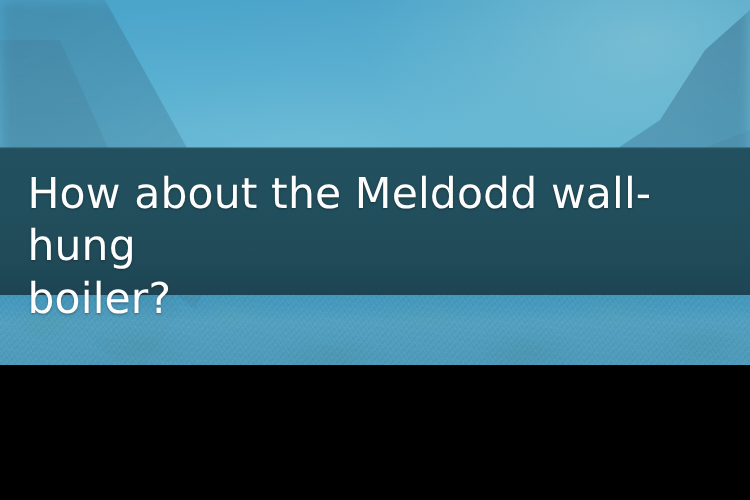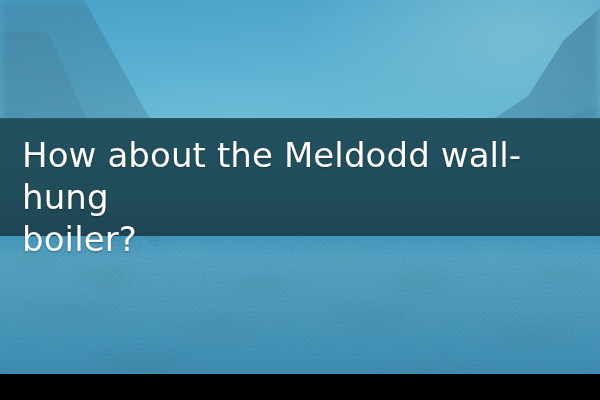--- a/index.html
+++ b/index.html
@@ -4,21 +4,21 @@
 <title>Caption Frame</title>
 <style>
   html, body {
     margin: 0;
     padding: 0;
     background: #000;
   }
   #frame {
     position: relative;
     width: 600px;
-    height: 374px;
+    height: 292px;
     overflow: hidden;
     font-family: "DejaVu Sans", sans-serif;
     background: #4aa3c9;
   }
 
   
   .layer {
     position: absolute;
     left: 0;
     top: 0;

